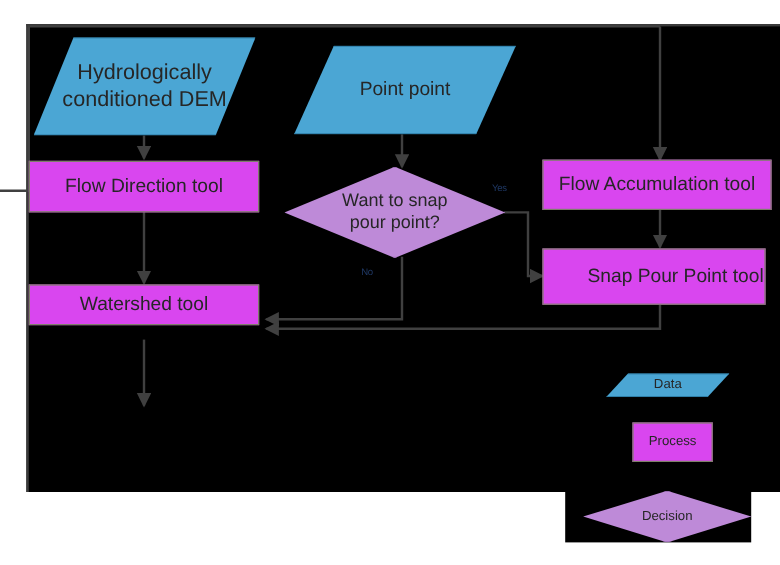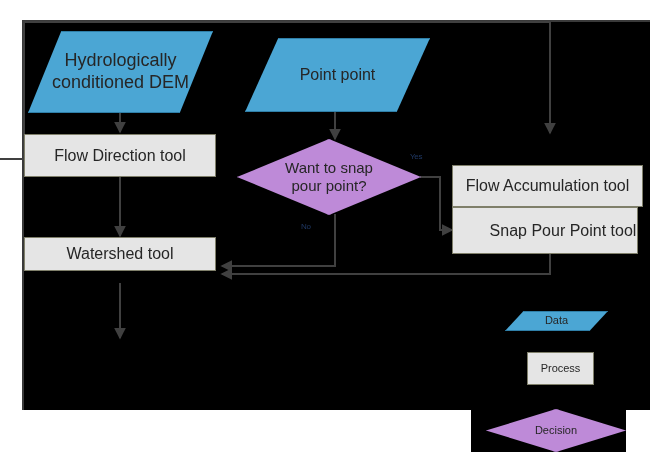--- a/index.html
+++ b/index.html
@@ -7,21 +7,21 @@
        font-family:"Liberation Sans", sans-serif;}
 
   #canvas{position:absolute;left:0;top:0;width:650px;height:471px;}
 
   .panel{position:absolute;background:#000000;}
 
   .node{position:absolute;box-sizing:border-box;display:flex;
         align-items:center;justify-content:center;text-align:center;
         color:#262626;line-height:1.22;}
 
-  .process{background:#e5e5e5;border:1px solid #7f7f6a;}
+  .process{background:#d946ef;border:1px solid #7f7f6a;}
 
   .data{background:#4BA6D4;border:1px solid #2f7fa8;
         clip-path:polygon(18% 0%, 100% 0%, 82% 100%, 0% 100%);}
 
   .decision{background:#BE8AD8;border:1px solid #9a6cb4;
         clip-path:polygon(50% 0%, 100% 50%, 50% 100%, 0% 50%);}
 
   .edge-label{position:absolute;color:#1f3864;font-size:8px;
         letter-spacing:-0.3px;}
 
@@ -75,21 +75,21 @@
   </div>
 
   <div class="node data" style="left:245px;top:38px;width:185px;height:74px;font-size:16px;">
     <span>Point point</span>
   </div>
 
   <div class="node process" style="left:24px;top:134px;width:192px;height:43px;font-size:16px;">
     <span>Flow Direction tool</span>
   </div>
 
-  <div class="node process" style="left:452px;top:133px;width:191px;height:42px;font-size:16px;margin-top:32px;">
+  <div class="node process" style="left:452px;top:133px;width:191px;height:42px;font-size:16px;">
     <span>Flow Accumulation tool</span>
   </div>
 
   <div class="node decision" style="left:237px;top:139px;width:184px;height:76px;font-size:15px;padding:0 34px;">
     <span>Want to snap pour point?</span>
   </div>
 
   <div class="node process" style="left:452px;top:207px;width:186px;height:47px;font-size:16px;padding-left:36px;">
     <span>Snap Pour Point tool</span>
   </div>

